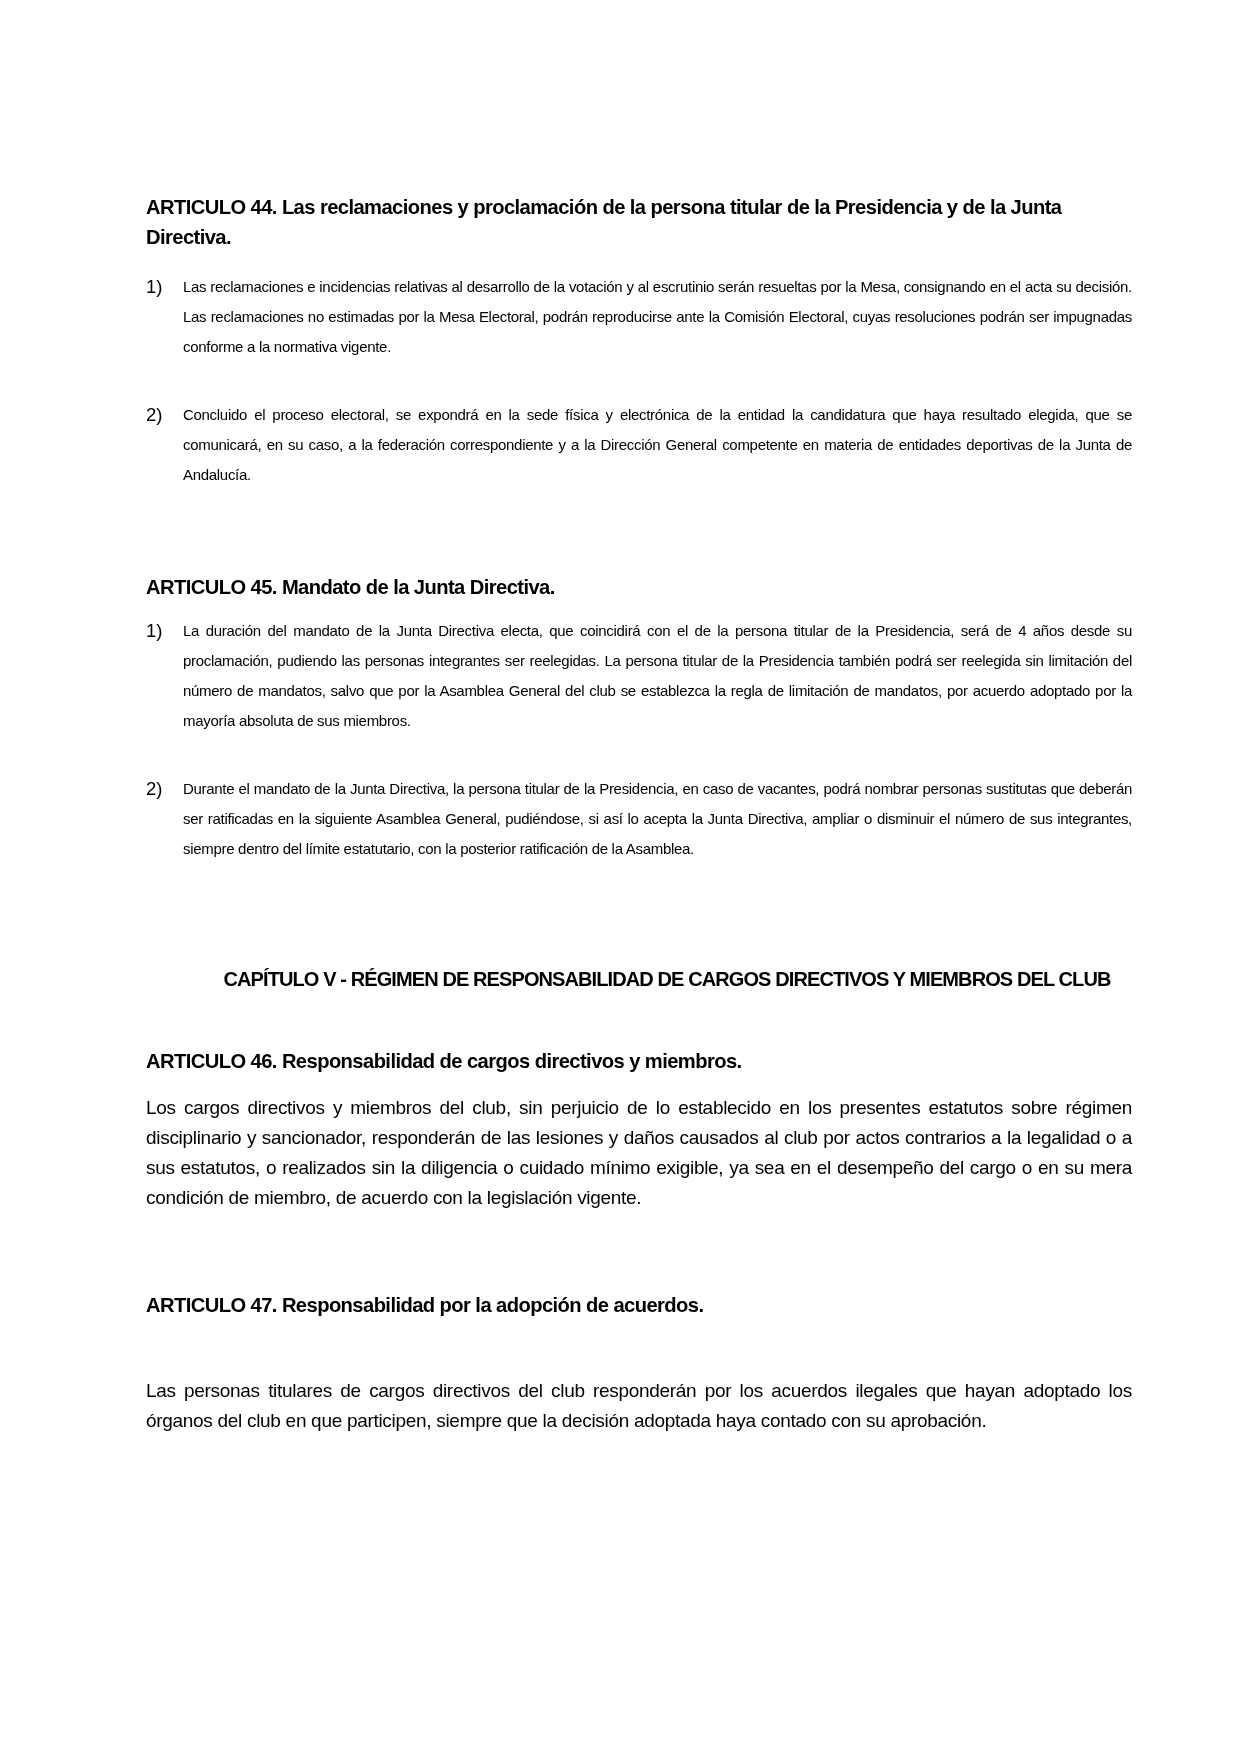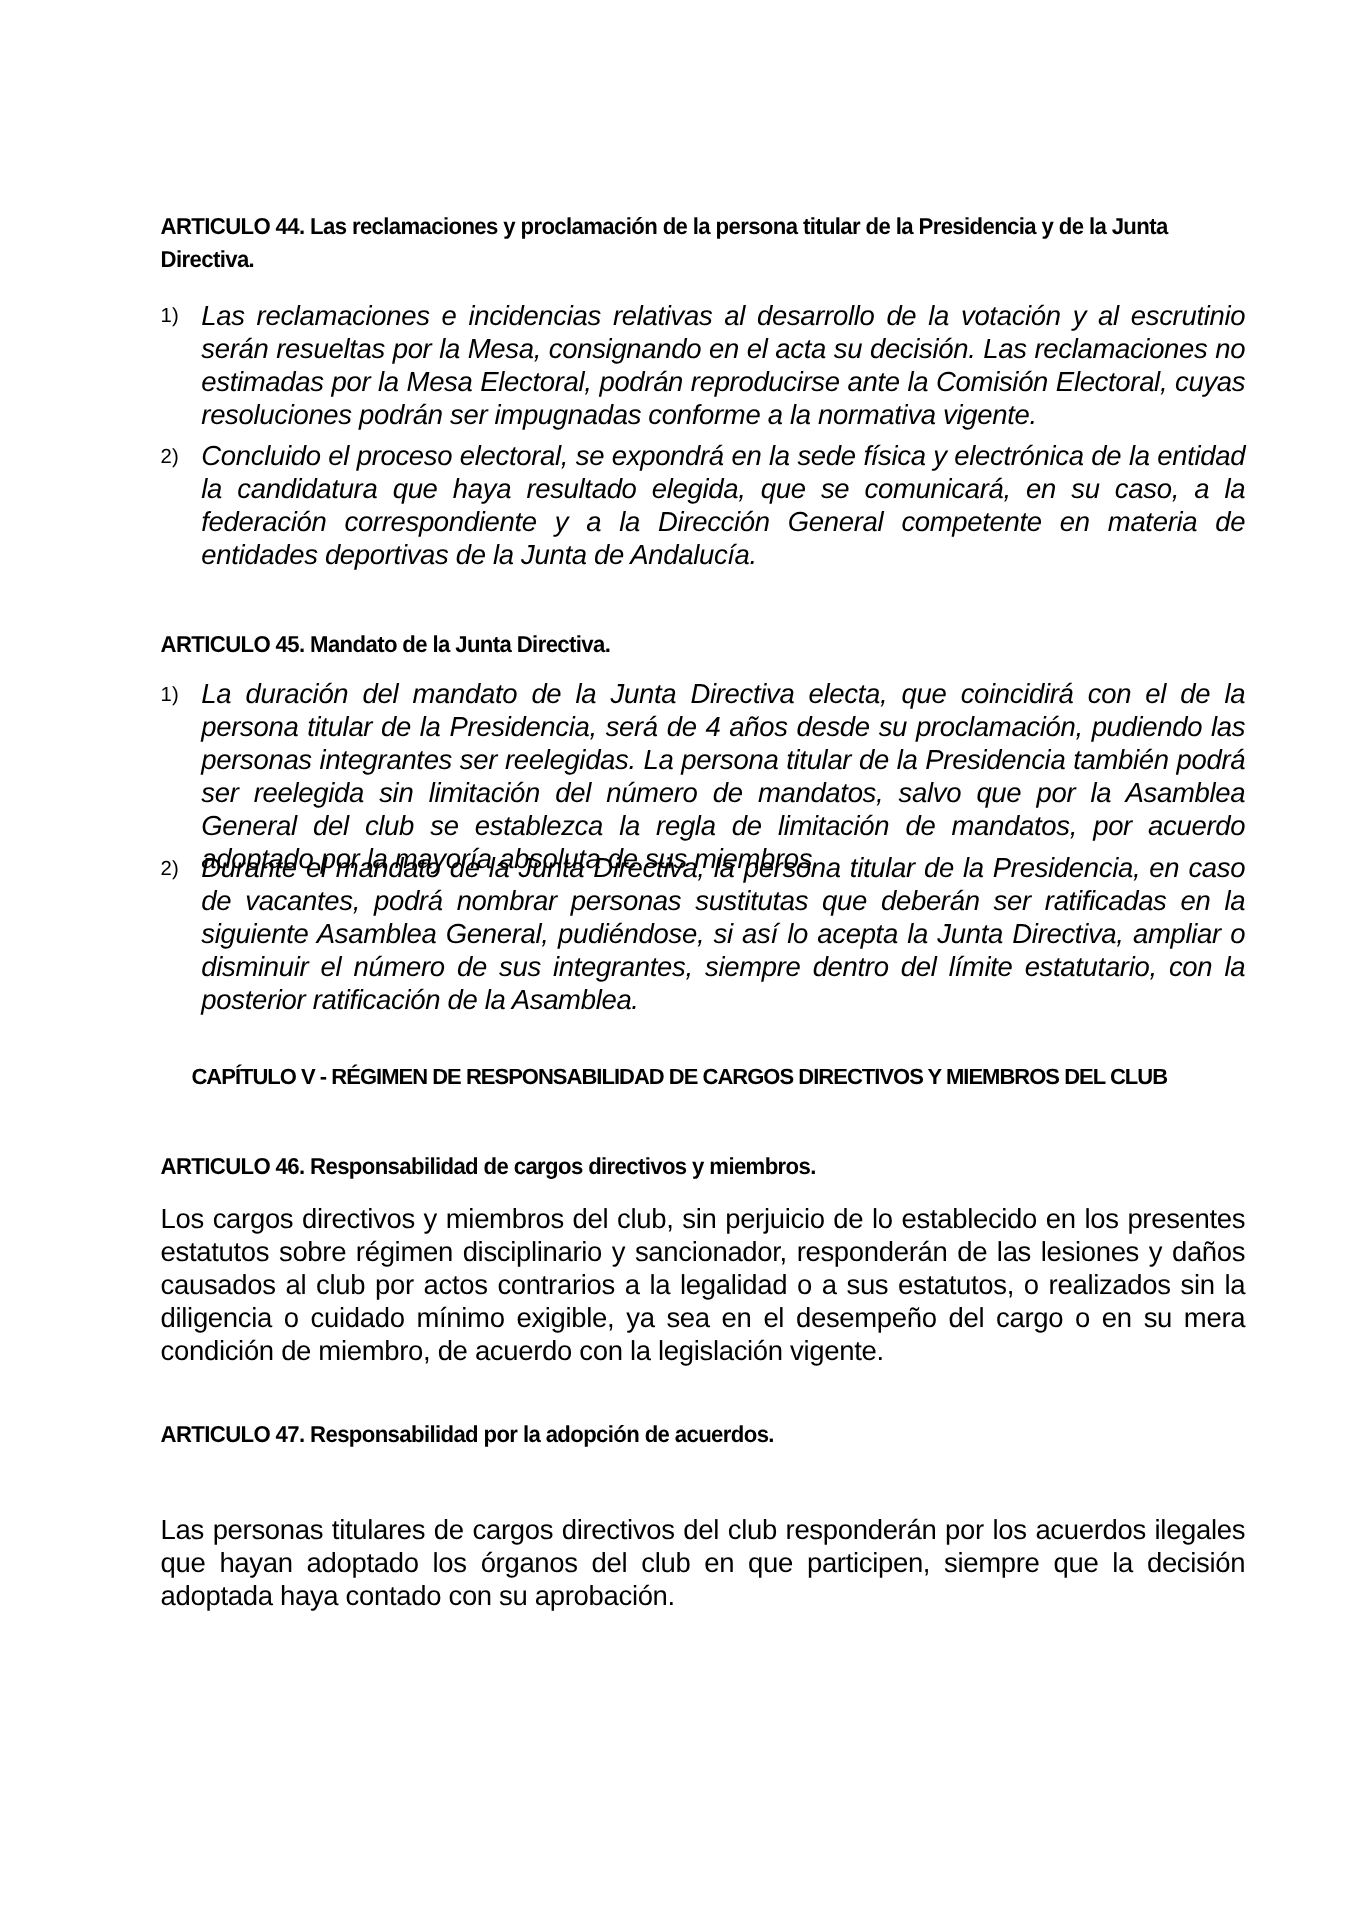--- a/index.html
+++ b/index.html
@@ -29,55 +29,54 @@
       font-size: 21px;
       line-height: 30px;
       letter-spacing: -0.6px;
       transform: scaleX(0.96);
       transform-origin: left top;
     }
     .chapter {
       position: absolute;
       left: 0;
       width: 986px;
-      text-align: left;
+      text-align: center;
       font-weight: bold;
       font-size: 20px;
       line-height: 26px;
       letter-spacing: -0.9px;
     }
     .para {
       position: absolute;
       left: 0;
       width: 986px;
-      font-size: 25px;
+      font-size: 19px;
       line-height: 30px;
       text-align: justify;
       letter-spacing: -0.3px;
     }
     .item {
       position: absolute;
       left: 0;
       width: 986px;
     }
     .item .num {
       position: absolute;
       left: 0;
       top: 0;
       font-size: 18.5px;
       line-height: 30px;
     }
     .item .text {
       margin-left: 37px;
       width: 949px;
-      font-size: 25px;
+      font-size: 15px;
       line-height: 30px;
       text-align: justify;
       letter-spacing: -0.3px;
-      font-style: italic;
     }
   </style>
 </head>
 <body>
 
 <div class="page">
 
   <div class="heading" style="top:192px;">ARTICULO 44.  Las reclamaciones y proclamación de la persona titular de la Presidencia y de la Junta Directiva.</div>
 
   <div class="item" style="top:272px;">

